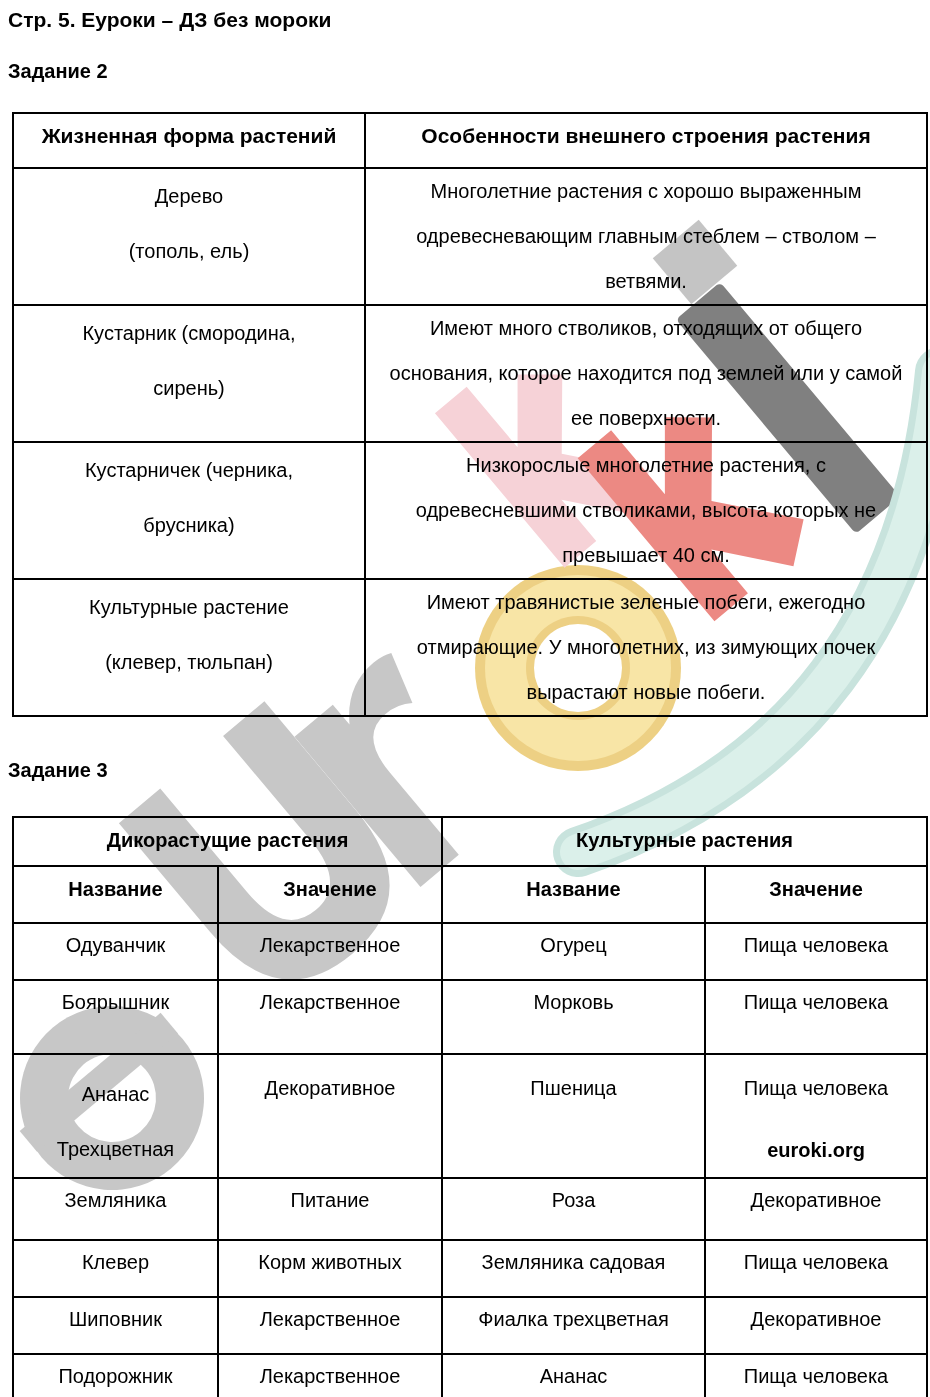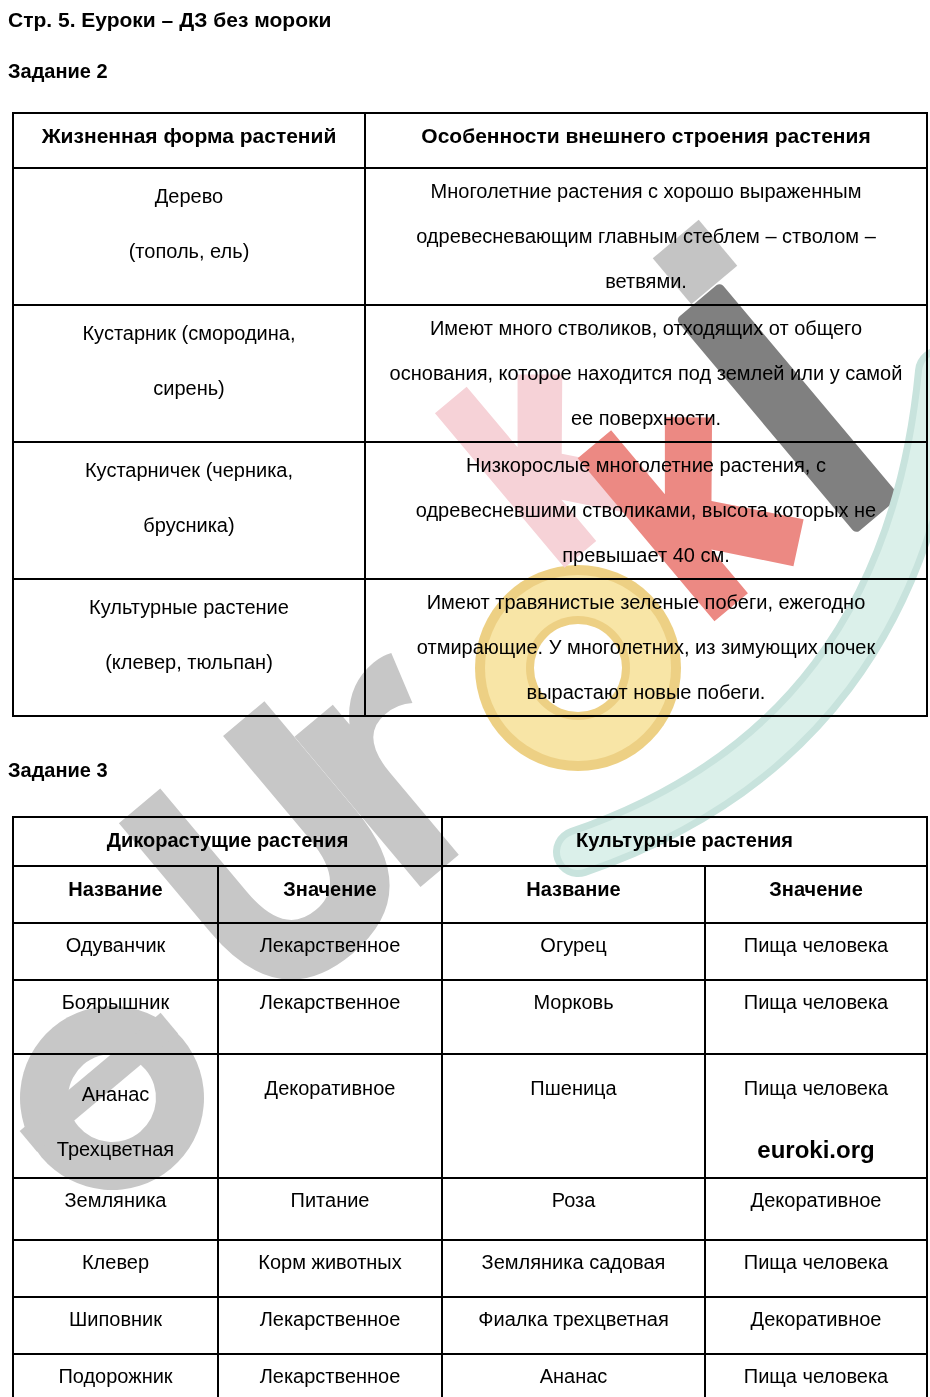--- a/index.html
+++ b/index.html
@@ -19,21 +19,21 @@
   th,td{border:2px solid #000;vertical-align:top;text-align:center;padding:0;background:transparent;}
   th{font-size:21px;font-weight:bold;padding-top:8px;line-height:28px;}
   #task3-table th{font-size:20px;}
   td{font-size:20px;}
   .form-cell div{line-height:55px;}
   .desc-cell{padding:0 22px;line-height:45px;}
   #task3-table td{line-height:42px;}
   tr.tall td{padding-top:12px;}
   .name2{line-height:55px !important;}
   .name2 div{line-height:55px;}
-  .brand{font-weight:bold;font-size:24px;line-height:30px;margin-top:26px;}
+  .brand{font-weight:bold;font-size:20px;line-height:30px;margin-top:26px;}
 </style>
 </head>
 <body>
 
 <svg id="watermark" width="930" height="1397" viewBox="0 0 930 1397">
 
   <g transform="translate(112,1098) rotate(-40)">
     <circle r="92" fill="#c7c7c7"></circle>
     <circle r="44" fill="#ffffff"></circle>
     <rect x="-92" y="-34" width="184" height="27" fill="#c7c7c7"></rect>

